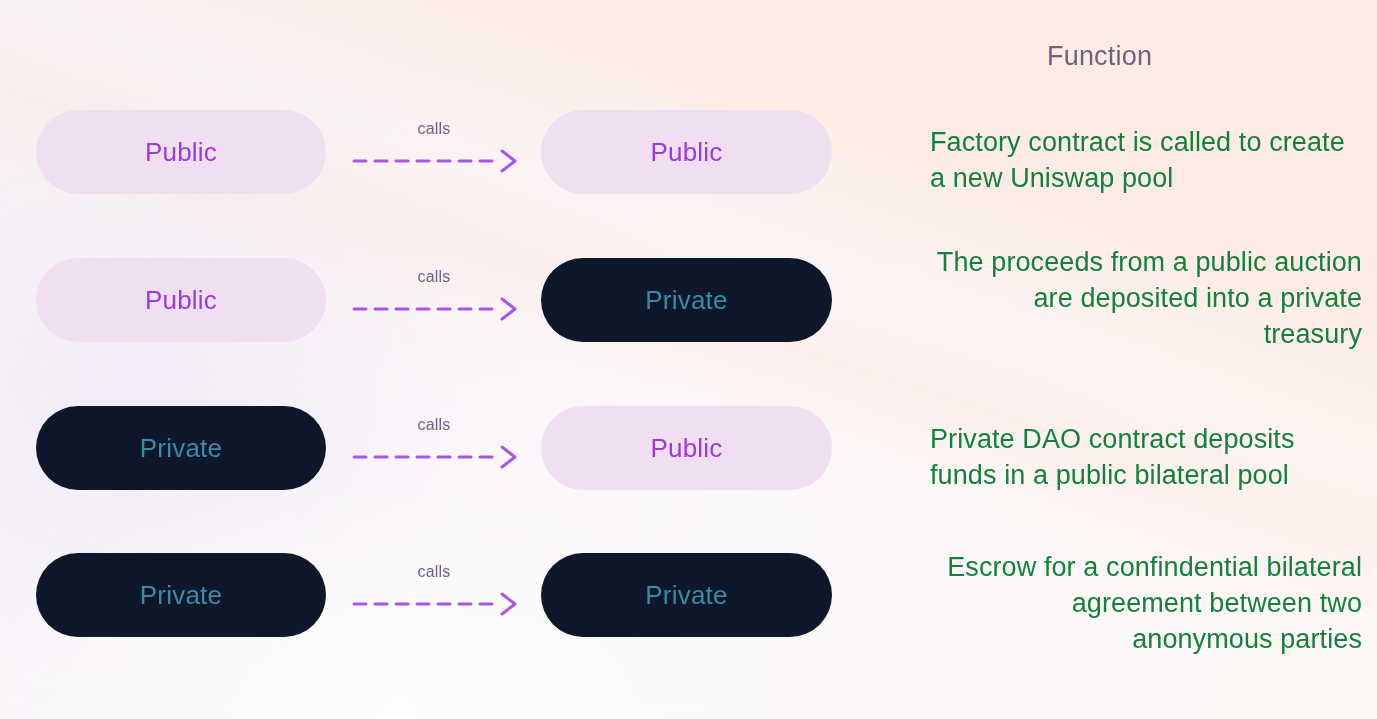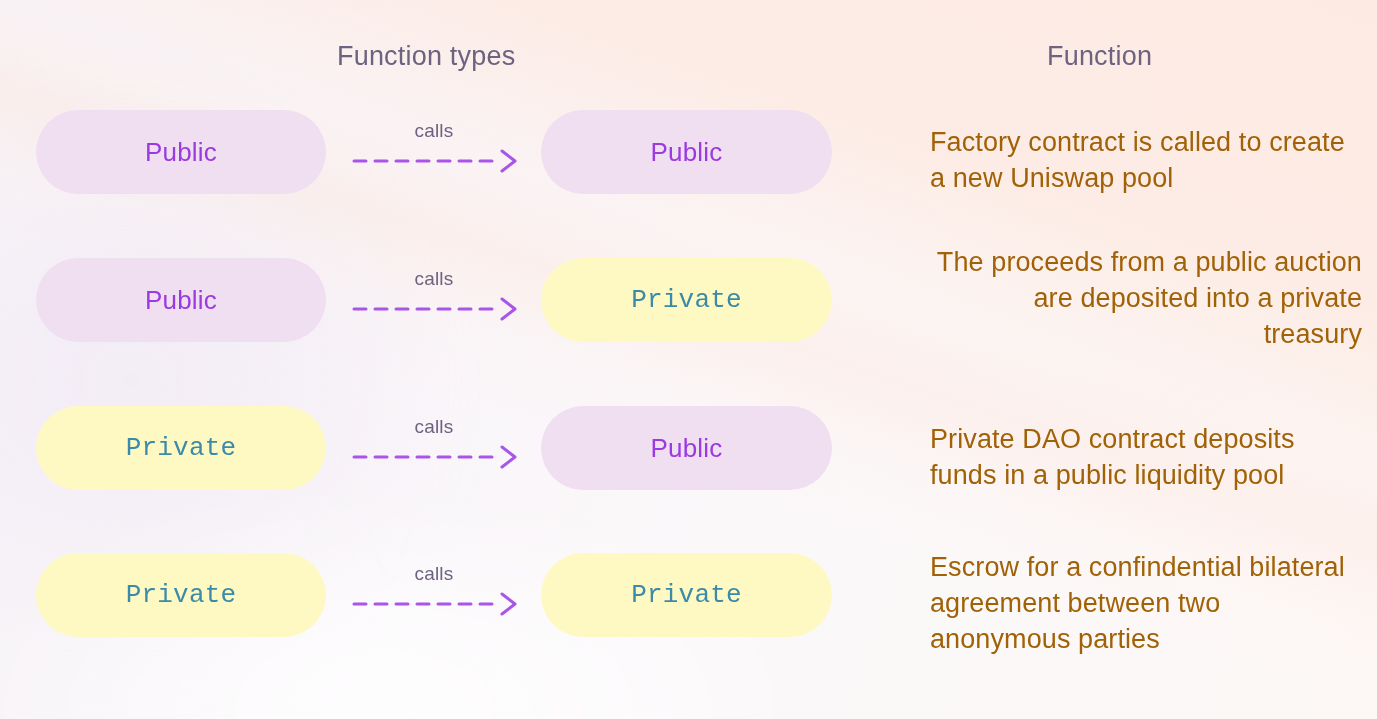--- a/index.html
+++ b/index.html
@@ -106,74 +106,72 @@
     user-select: none;
   }
   .pill.col-a { left: 36px;  width: 290px; }
   .pill.col-b { left: 541px; width: 291px; }
 
   .pill.kind-public {
     background: #efdff0;
     color: #9b3ae0;
   }
   .pill.kind-private {
-    background: #fef9c3;
+    background: #0f172a;
     color: #3a8aa8;
-    font-family: Liberation Mono, monospace;
   }
 
   
   .connector {
     position: absolute;
     left: 350px;
     top: 0;
     width: 168px;
     height: 92px;
   }
   .connector-label {
     position: absolute;
     left: 0;
     top: 10px;
     width: 168px;
     text-align: center;
-    font-size: 19px;
+    font-size: 16px;
     color: #6d6380;
     letter-spacing: 0.2px;
   }
   .connector-arrow {
     position: absolute;
     left: 0;
     top: 36px;
     width: 168px;
     height: 30px;
     display: block;
   }
 
   
   .example-text {
     position: absolute;
     left: 930px;
     width: 432px;
     font-size: 27px;
     line-height: 36px;
     font-weight: 400;
-    color: #a16207;
+    color: #15803d;
     letter-spacing: 0.1px;
   }
 </style>
 </head>
 <body>
 
 <div id="bg-layer"></div>
 <div id="bg-blob-left"></div>
 <div id="bg-blob-bottom"></div>
 
 <div id="sheet">
 
-  <div class="col-heading" id="heading-function-types">Function types</div>
 
   <div class="col-heading" id="heading-examples">Function</div>
 
   <div id="rows-host">
       <div class="row" style="top: 110px;">
         <div class="pill col-a kind-public">Public</div>
         <div class="connector">
           <div class="connector-label">calls</div>
           <svg class="connector-arrow" viewBox="0 0 168 30">
             <line x1="4" y1="15" x2="146" y2="15" stroke="#a855e8" stroke-width="3" stroke-linecap="round" stroke-dasharray="12 9"></line>
@@ -199,28 +197,28 @@
         <div class="pill col-a kind-private">Private</div>
         <div class="connector">
           <div class="connector-label">calls</div>
           <svg class="connector-arrow" viewBox="0 0 168 30">
             <line x1="4" y1="15" x2="146" y2="15" stroke="#a855e8" stroke-width="3" stroke-linecap="round" stroke-dasharray="12 9"></line>
             <path d="M152 5 L165 15 L152 25" fill="none" stroke="#a855e8" stroke-width="3" stroke-linecap="round" stroke-linejoin="round"></path>
           </svg>
         </div>
         <div class="pill col-b kind-public">Public</div>
       </div>
-      <div class="example-text" style="top: 421px;">Private DAO contract deposits funds in a public liquidity pool</div>
+      <div class="example-text" style="top: 421px;">Private DAO contract deposits funds in a public bilateral pool</div>
       <div class="row" style="top: 553px;">
         <div class="pill col-a kind-private">Private</div>
         <div class="connector">
           <div class="connector-label">calls</div>
           <svg class="connector-arrow" viewBox="0 0 168 30">
             <line x1="4" y1="15" x2="146" y2="15" stroke="#a855e8" stroke-width="3" stroke-linecap="round" stroke-dasharray="12 9"></line>
             <path d="M152 5 L165 15 L152 25" fill="none" stroke="#a855e8" stroke-width="3" stroke-linecap="round" stroke-linejoin="round"></path>
           </svg>
         </div>
         <div class="pill col-b kind-private">Private</div>
       </div>
-      <div class="example-text" style="top: 549px;">Escrow for a confindential bilateral agreement between two anonymous parties</div>
+      <div class="example-text" style="top: 549px; text-align: right;">Escrow for a confindential bilateral agreement between two anonymous parties</div>
     </div>
 
 </div>
 
 </body></html>

